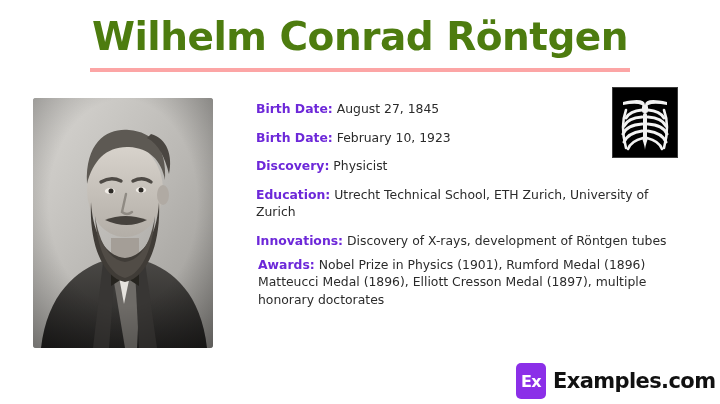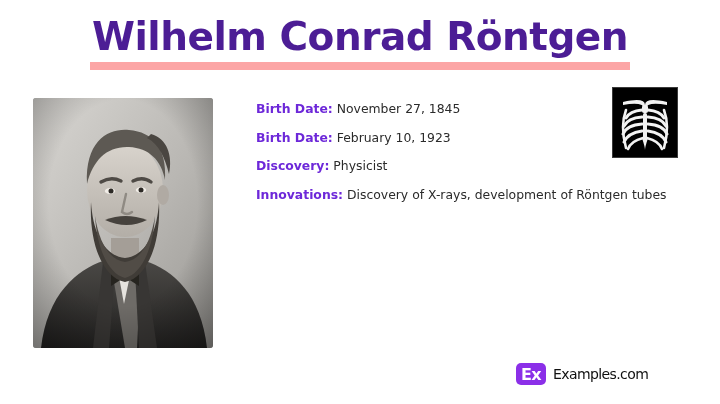--- a/index.html
+++ b/index.html
@@ -25,24 +25,24 @@
     top: 16px;
     width: 720px;
     text-align: center;
   }
   #title {
     display: inline-block;
     font-family: "DejaVu Sans", sans-serif;
     font-size: 39px;
     font-weight: bold;
     letter-spacing: -0.5px;
-    color: #4c1d95;
+    color: #4d7c0f;
     line-height: 1.08;
-    padding: 0 2px 4px 2px;
-    border-bottom: 8px solid #fca5a5;
+    padding: 0 2px 10px 2px;
+    border-bottom: 4px solid #fca5a5;
     white-space: nowrap;
   }
 
   
   #portrait {
     position: absolute;
     left: 33px;
     top: 98px;
     width: 180px;
     height: 250px;
@@ -93,36 +93,36 @@
   #logo {
     position: absolute;
     left: 516px;
     top: 363px;
     display: flex;
     align-items: center;
     gap: 7px;
   }
   #logo-mark {
     width: 30px;
-    height: 22px;
+    height: 36px;
     border-radius: 5px;
     background: #8B2FE8;
     color: #ffffff;
     font-family: "DejaVu Sans", sans-serif;
     font-size: 16px;
     font-weight: bold;
     display: flex;
     align-items: center;
     justify-content: center;
     letter-spacing: -0.5px;
   }
   #logo-text {
     font-family: "DejaVu Sans", sans-serif;
-    font-size: 14px;
-    font-weight: normal;
+    font-size: 21px;
+    font-weight: bold;
     color: #111111;
     letter-spacing: -0.6px;
   }
 </style>
 </head>
 <body>
 
 <div id="card">
 
   <div id="title-wrap">
@@ -219,30 +219,36 @@
         <path d="M34 50 q12 3 15 11" stroke-width="2.6"></path>
 
         <path d="M13 22 q-6 16 0 38" stroke-width="2.6"></path>
         <path d="M51 22 q6 16 0 38" stroke-width="2.6"></path>
       </g>
     </svg>
   </div>
 
   <div id="info">
     <div class="row">
-      <span class="lbl">Birth Date:</span><span class="val"> November 27, 1845</span>
+      <span class="lbl">Birth Date:</span><span class="val"> August 27, 1845</span>
     </div>
     <div class="row">
       <span class="lbl">Birth Date:</span><span class="val">  February 10, 1923</span>
     </div>
     <div class="row">
       <span class="lbl">Discovery:</span><span class="val">  Physicist</span>
+    </div>
+    <div class="row">
+      <span class="lbl">Education:</span><span class="val"> Utrecht Technical School, ETH Zurich, University of Zurich</span>
     </div>
     <div class="row tight">
       <span class="lbl">Innovations:</span><span class="val"> Discovery of X-rays, development of Röntgen tubes</span>
+    </div>
+    <div class="row indent">
+      <span class="lbl">Awards:</span><span class="val">  Nobel Prize in Physics (1901), Rumford Medal (1896) Matteucci Medal (1896), Elliott Cresson Medal (1897), multiple honorary doctorates</span>
     </div>
   </div>
 
   <div id="logo">
     <div id="logo-mark">Ex</div>
     <div id="logo-text">Examples.com</div>
   </div>
 
 </div>
 

